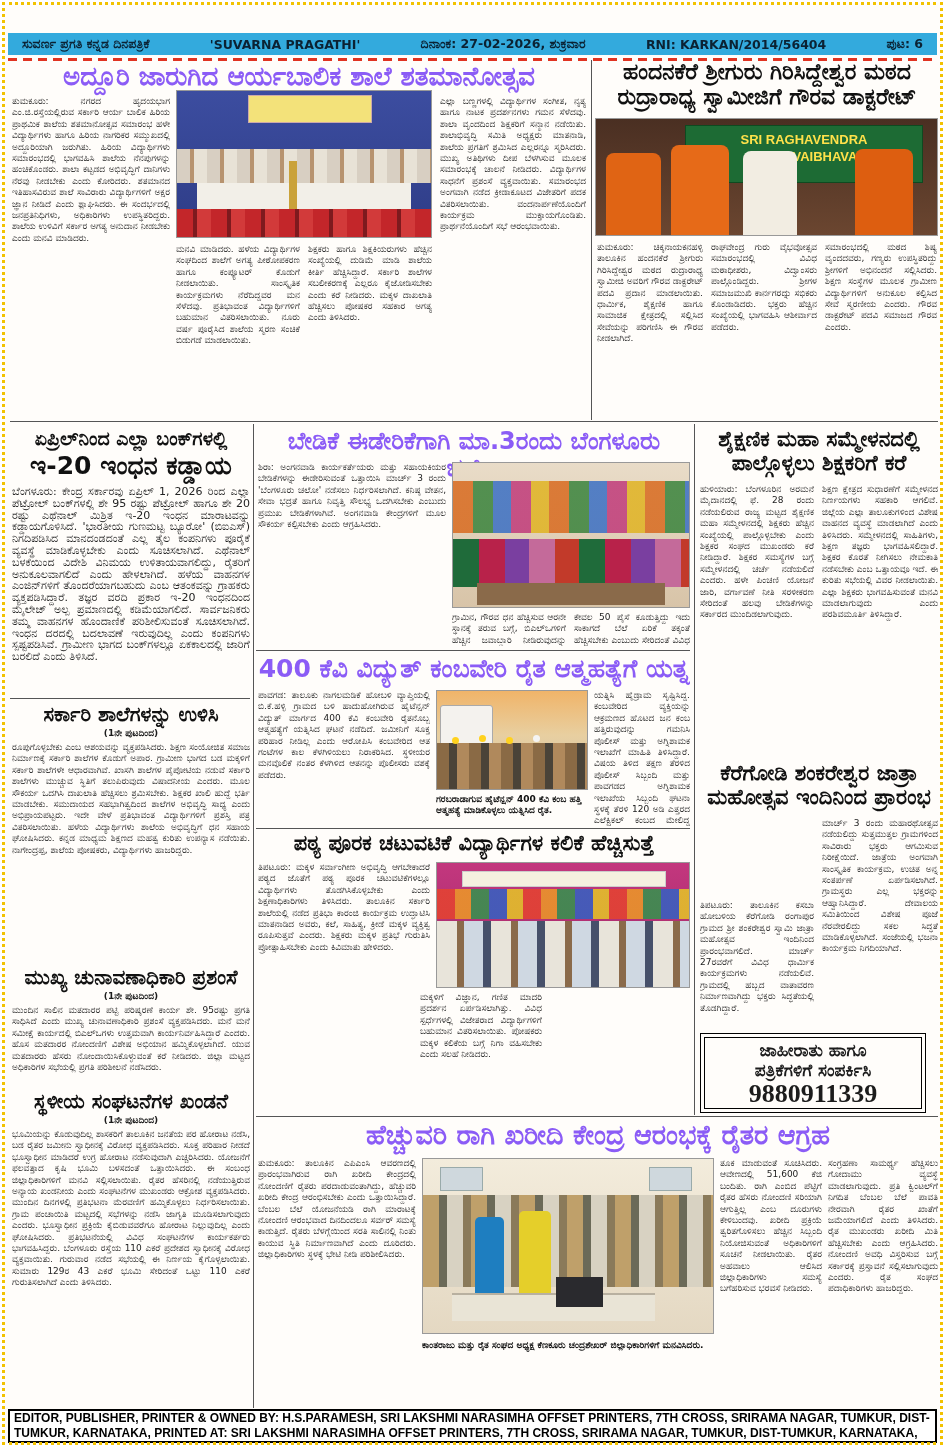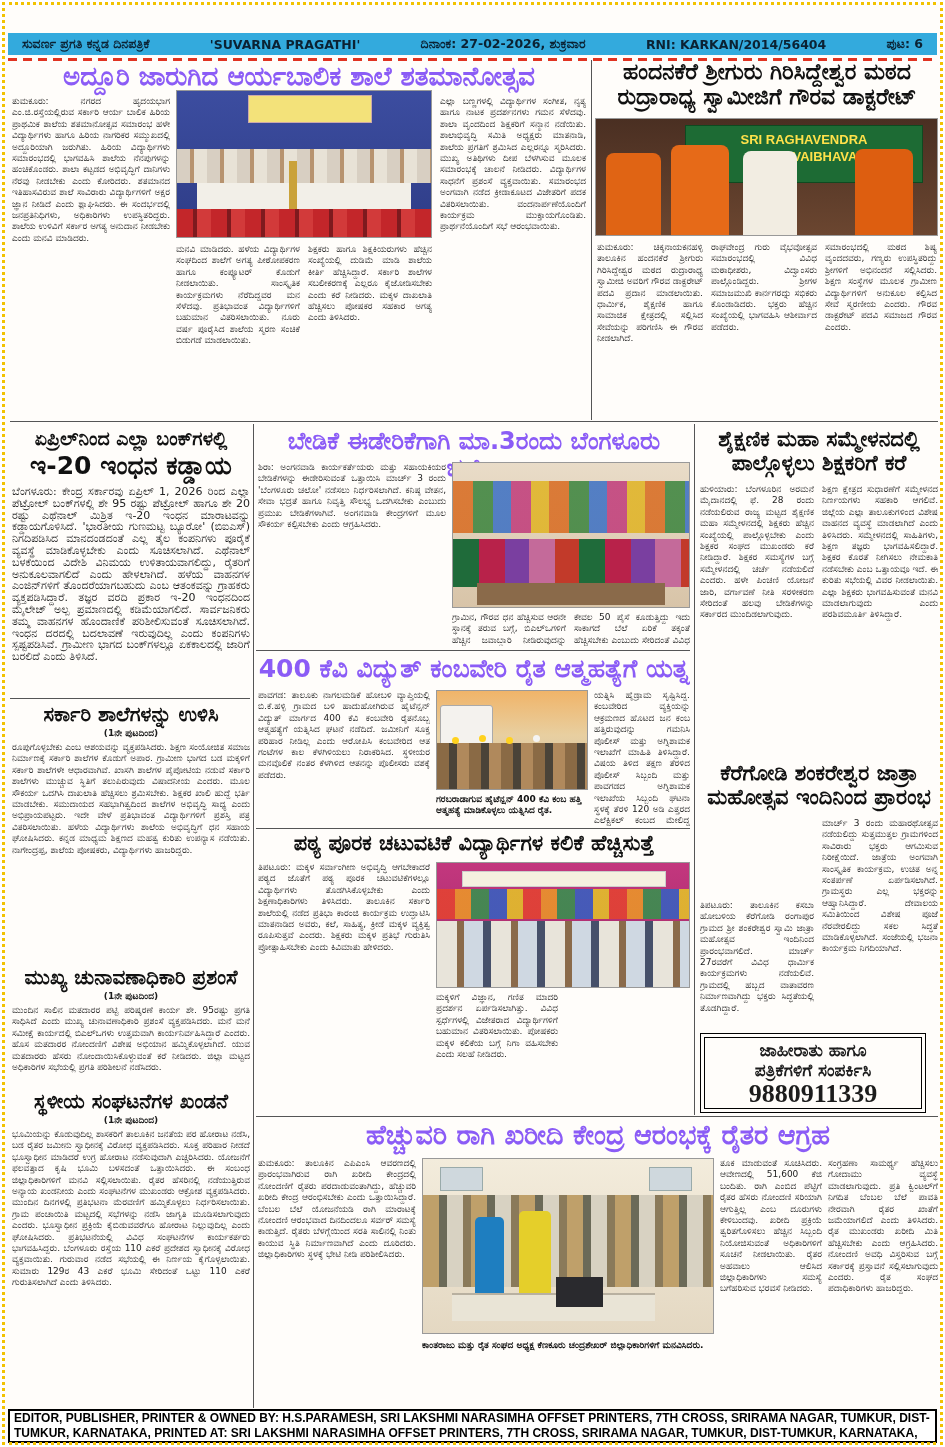--- a/index.html
+++ b/index.html
@@ -140,21 +140,21 @@
 
   <div class="abs hrule" style="left:256px;top:828px;width:434px;"></div>
 
   <div class="abs hl blk" style="left:258px;top:832px;width:432px;font-size:21px;">ಪಠ್ಯ ಪೂರಕ ಚಟುವಟಿಕೆ ವಿದ್ಯಾರ್ಥಿಗಳ ಕಲಿಕೆ ಹೆಚ್ಚಿಸುತ್ತೆ</div>
   <div class="abs bt" style="left:258px;top:862px;width:172px;height:250px;">ತಿಪಟೂರು: ಮಕ್ಕಳ ಸರ್ವಾಂಗೀಣ ಅಭಿವೃದ್ಧಿ ಆಗಬೇಕಾದರೆ ಪಠ್ಯದ ಜೊತೆಗೆ ಪಠ್ಯ ಪೂರಕ ಚಟುವಟಿಕೆಗಳಲ್ಲೂ ವಿದ್ಯಾರ್ಥಿಗಳು ತೊಡಗಿಸಿಕೊಳ್ಳಬೇಕು ಎಂದು ಶಿಕ್ಷಣಾಧಿಕಾರಿಗಳು ತಿಳಿಸಿದರು. ತಾಲೂಕಿನ ಸರ್ಕಾರಿ ಶಾಲೆಯಲ್ಲಿ ನಡೆದ ಪ್ರತಿಭಾ ಕಾರಂಜಿ ಕಾರ್ಯಕ್ರಮ ಉದ್ಘಾಟಿಸಿ ಮಾತನಾಡಿದ ಅವರು, ಕಲೆ, ಸಾಹಿತ್ಯ, ಕ್ರೀಡೆ ಮಕ್ಕಳ ವ್ಯಕ್ತಿತ್ವ ರೂಪಿಸುತ್ತವೆ ಎಂದರು. ಶಿಕ್ಷಕರು ಮಕ್ಕಳ ಪ್ರತಿಭೆ ಗುರುತಿಸಿ ಪ್ರೋತ್ಸಾಹಿಸಬೇಕು ಎಂದು ಕಿವಿಮಾತು ಹೇಳಿದರು.</div>
   <div class="abs photo" style="left:436px;top:862px;width:254px;height:126px;background:linear-gradient(#c3377e,#a02a68);">
     <div class="ph-part" style="left:10%;top:8px;width:80%;height:14px;background:#f5f0e0;border:1px solid #ccc;font-size:7px;"></div>
     <div class="ph-part" style="left:0;top:26px;width:100%;height:30px;background:repeating-linear-gradient(90deg,#e8442a 0 18px,#f0a020 18px 34px,#2a9a4a 34px 52px,#2a64c8 52px 70px,#e8d020 70px 86px);opacity:.8;"></div>
     <div class="ph-part" style="left:0;top:58px;width:100%;height:68px;background:repeating-linear-gradient(90deg,#e8e4da 0 20px,#8a6a4a 20px 27px,#cfd8e2 27px 46px,#46506a 46px 54px);"></div>
   </div>
-  <div class="abs bt" style="left:436px;top:992px;width:122px;height:120px;">ಮಕ್ಕಳಿಗೆ ವಿಜ್ಞಾನ, ಗಣಿತ ಮಾದರಿ ಪ್ರದರ್ಶನ ಏರ್ಪಡಿಸಲಾಗಿತ್ತು. ವಿವಿಧ ಸ್ಪರ್ಧೆಗಳಲ್ಲಿ ವಿಜೇತರಾದ ವಿದ್ಯಾರ್ಥಿಗಳಿಗೆ ಬಹುಮಾನ ವಿತರಿಸಲಾಯಿತು. ಪೋಷಕರು ಮಕ್ಕಳ ಕಲಿಕೆಯ ಬಗ್ಗೆ ನಿಗಾ ವಹಿಸಬೇಕು ಎಂದು ಸಲಹೆ ನೀಡಿದರು.</div>
+  <div class="abs bt" style="left:420px;top:992px;width:122px;height:120px;">ಮಕ್ಕಳಿಗೆ ವಿಜ್ಞಾನ, ಗಣಿತ ಮಾದರಿ ಪ್ರದರ್ಶನ ಏರ್ಪಡಿಸಲಾಗಿತ್ತು. ವಿವಿಧ ಸ್ಪರ್ಧೆಗಳಲ್ಲಿ ವಿಜೇತರಾದ ವಿದ್ಯಾರ್ಥಿಗಳಿಗೆ ಬಹುಮಾನ ವಿತರಿಸಲಾಯಿತು. ಪೋಷಕರು ಮಕ್ಕಳ ಕಲಿಕೆಯ ಬಗ್ಗೆ ನಿಗಾ ವಹಿಸಬೇಕು ಎಂದು ಸಲಹೆ ನೀಡಿದರು.</div>
 
   <div class="abs vrule" style="left:694px;top:424px;height:691px;"></div>
 
   <div class="abs hl blk" style="left:700px;top:428px;width:238px;font-size:21px;">
     <div>ಶೈಕ್ಷಣಿಕ ಮಹಾ ಸಮ್ಮೇಳನದಲ್ಲಿ</div>
     <div>ಪಾಲ್ಗೊಳ್ಳಲು ಶಿಕ್ಷಕರಿಗೆ ಕರೆ</div>
   </div>
   <div class="abs bt" style="left:700px;top:484px;width:114px;height:272px;">ಹುಳಿಯಾರು: ಬೆಂಗಳೂರಿನ ಅರಮನೆ ಮೈದಾನದಲ್ಲಿ ಫೆ. 28 ರಂದು ನಡೆಯಲಿರುವ ರಾಜ್ಯ ಮಟ್ಟದ ಶೈಕ್ಷಣಿಕ ಮಹಾ ಸಮ್ಮೇಳನದಲ್ಲಿ ಶಿಕ್ಷಕರು ಹೆಚ್ಚಿನ ಸಂಖ್ಯೆಯಲ್ಲಿ ಪಾಲ್ಗೊಳ್ಳಬೇಕು ಎಂದು ಶಿಕ್ಷಕರ ಸಂಘದ ಮುಖಂಡರು ಕರೆ ನೀಡಿದ್ದಾರೆ. ಶಿಕ್ಷಕರ ಸಮಸ್ಯೆಗಳ ಬಗ್ಗೆ ಸಮ್ಮೇಳನದಲ್ಲಿ ಚರ್ಚೆ ನಡೆಯಲಿದೆ ಎಂದರು. ಹಳೇ ಪಿಂಚಣಿ ಯೋಜನೆ ಜಾರಿ, ವರ್ಗಾವಣೆ ನೀತಿ ಸರಳೀಕರಣ ಸೇರಿದಂತೆ ಹಲವು ಬೇಡಿಕೆಗಳನ್ನು ಸರ್ಕಾರದ ಮುಂದಿಡಲಾಗುವುದು.</div>
   <div class="abs bt" style="left:822px;top:484px;width:116px;height:272px;">ಶಿಕ್ಷಣ ಕ್ಷೇತ್ರದ ಸುಧಾರಣೆಗೆ ಸಮ್ಮೇಳನದ ನಿರ್ಣಯಗಳು ಸಹಕಾರಿ ಆಗಲಿವೆ. ಜಿಲ್ಲೆಯ ಎಲ್ಲಾ ತಾಲೂಕುಗಳಿಂದ ವಿಶೇಷ ವಾಹನದ ವ್ಯವಸ್ಥೆ ಮಾಡಲಾಗಿದೆ ಎಂದು ತಿಳಿಸಿದರು. ಸಮ್ಮೇಳನದಲ್ಲಿ ಸಾಹಿತಿಗಳು, ಶಿಕ್ಷಣ ತಜ್ಞರು ಭಾಗವಹಿಸಲಿದ್ದಾರೆ. ಶಿಕ್ಷಕರ ಕೊರತೆ ನೀಗಿಸಲು ನೇಮಕಾತಿ ನಡೆಸಬೇಕು ಎಂಬ ಒತ್ತಾಯವೂ ಇದೆ. ಈ ಕುರಿತು ಸಭೆಯಲ್ಲಿ ವಿವರ ನೀಡಲಾಯಿತು. ಎಲ್ಲಾ ಶಿಕ್ಷಕರು ಭಾಗವಹಿಸುವಂತೆ ಮನವಿ ಮಾಡಲಾಗುವುದು ಎಂದು ಪರಶಿವಮೂರ್ತಿ ತಿಳಿಸಿದ್ದಾರೆ.</div>
 

